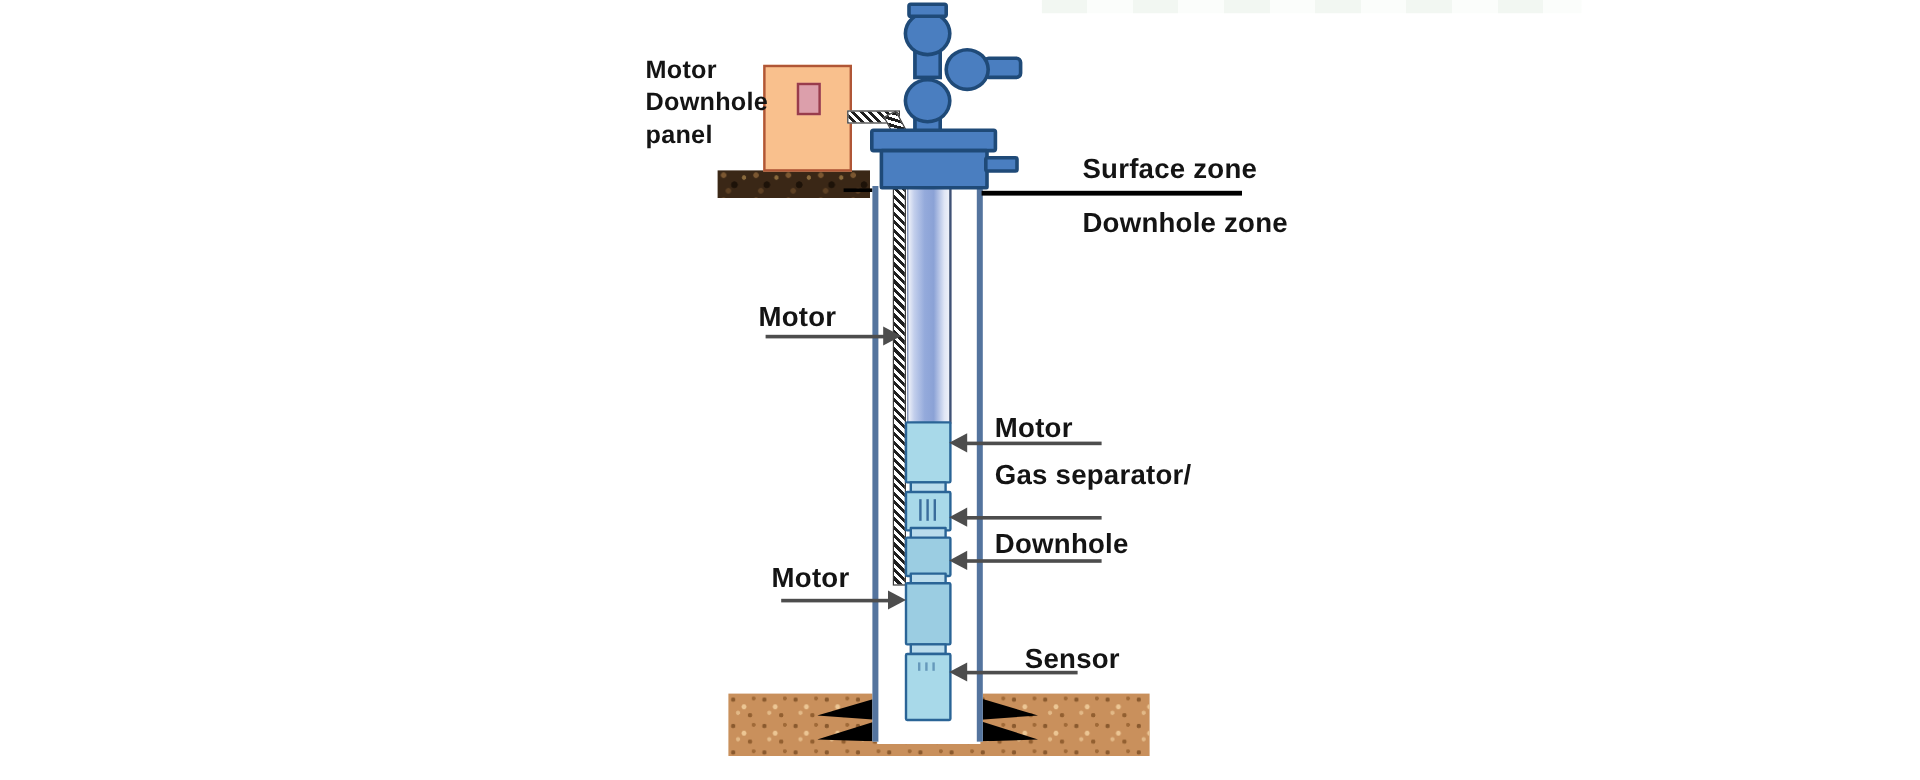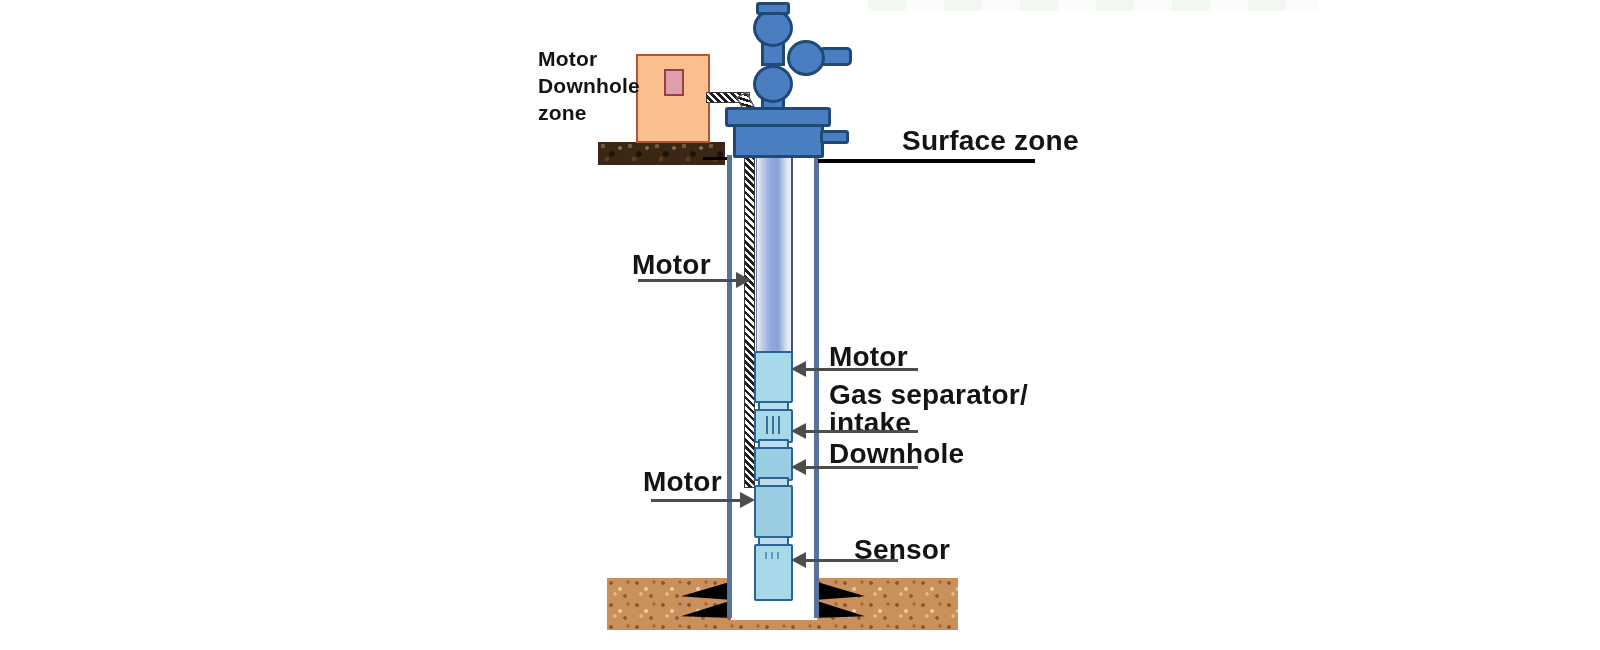--- a/index.html
+++ b/index.html
@@ -3,21 +3,21 @@
 <meta charset="utf-8">
 <style>
   html,body{margin:0;padding:0;background:#ffffff;}
   .stage{
     position:relative;width:1318px;height:650px;background:#ffffff;overflow:hidden;
     font-family:"Liberation Sans","DejaVu Sans",sans-serif;
   }
   .abs{position:absolute;box-sizing:border-box;}
   
   .lbl{
-    position:absolute;font-weight:700;font-size:28px;line-height:27px;
+    position:absolute;font-weight:700;font-size:23px;line-height:27px;
     color:var(--text-black,#141414);white-space:nowrap;letter-spacing:.2px;
   }
   .lbl-sm{font-size:21px;line-height:27px;}
   
   .aline{position:absolute;height:3px;background:var(--arrow-gray,#4d4d4d);}
   .ah-left{position:absolute;width:0;height:0;
     border-top:8px solid transparent;border-bottom:8px solid transparent;
     border-right:15px solid var(--arrow-gray,#4d4d4d);}
   .ah-right{position:absolute;width:0;height:0;
     border-top:8px solid transparent;border-bottom:8px solid transparent;
@@ -126,36 +126,36 @@
   <div class="wh" style="left:756px;top:2px;width:34px;height:13px;border-radius:3px;"></div>
   <div class="wh" style="left:725px;top:107px;width:106px;height:20px;border-radius:3px;"></div>
   <div class="wh" style="left:733px;top:124px;width:91px;height:34px;border-radius:2px;"></div>
   <div class="wh" style="left:820px;top:130px;width:29px;height:14px;border-radius:3px;"></div>
 
   <div class="abs" style="left:818px;top:159px;width:217px;height:4px;background:var(--divider-black,#000);"></div>
 
   <div class="lbl lbl-sm" style="left:538px;top:45px;">
     <div>Motor</div>
     <div>Downhole</div>
-    <div>zone</div>
+    <div>panel</div>
   </div>
 
   <div class="lbl" style="left:902px;top:127px;">Surface zone</div>
+  <div class="lbl" style="left:902px;top:172px;">Downhole zone</div>
 
   <div class="lbl" style="left:632px;top:251px;">Motor</div>
   <div class="aline" style="left:638px;top:279px;width:100px;"></div>
   <div class="ah-right" style="left:736px;top:272px;"></div>
 
   <div class="lbl" style="left:829px;top:343px;">Motor</div>
   <div class="aline" style="left:804px;top:368px;width:114px;"></div>
   <div class="ah-left" style="left:791px;top:361px;"></div>
 
   <div class="lbl" style="left:829px;top:381px;line-height:28px;">
     <div>Gas separator/</div>
-    <div>intake</div>
   </div>
   <div class="aline" style="left:804px;top:430px;width:114px;"></div>
   <div class="ah-left" style="left:791px;top:423px;"></div>
 
   <div class="lbl" style="left:829px;top:440px;">Downhole</div>
   <div class="aline" style="left:804px;top:466px;width:114px;"></div>
   <div class="ah-left" style="left:791px;top:459px;"></div>
 
   <div class="lbl" style="left:643px;top:468px;">Motor</div>
   <div class="aline" style="left:651px;top:499px;width:92px;"></div>

